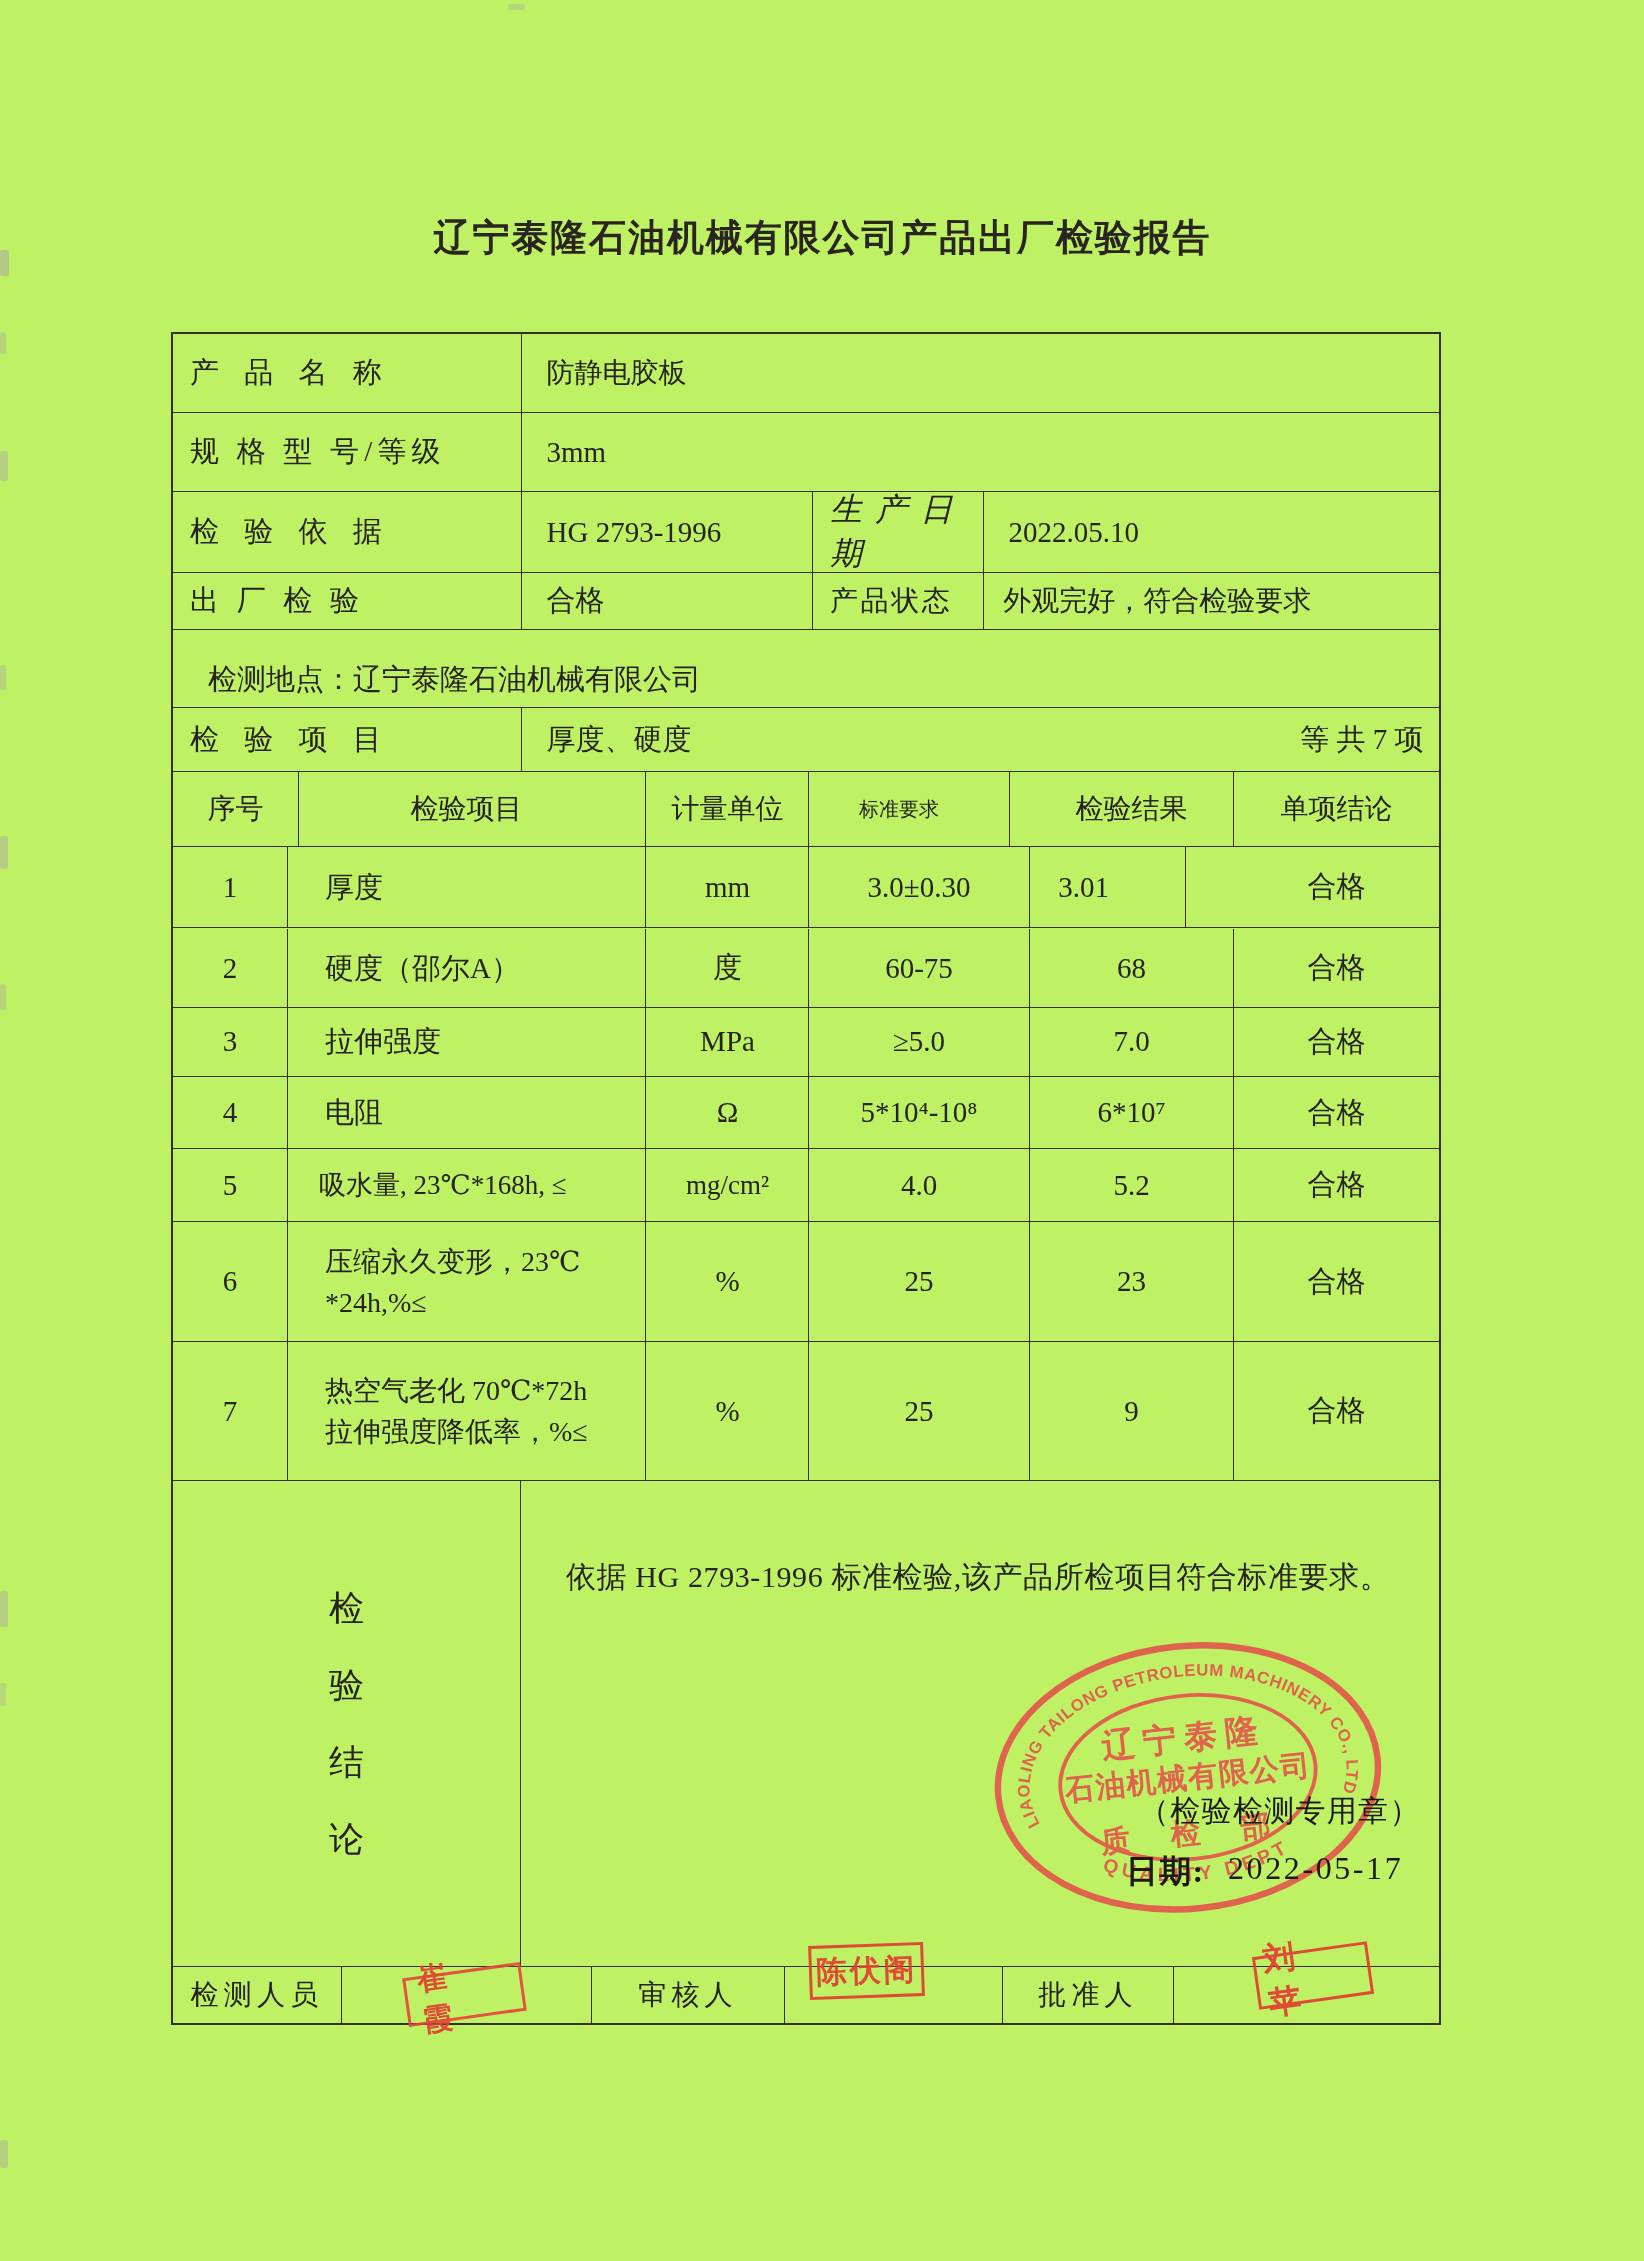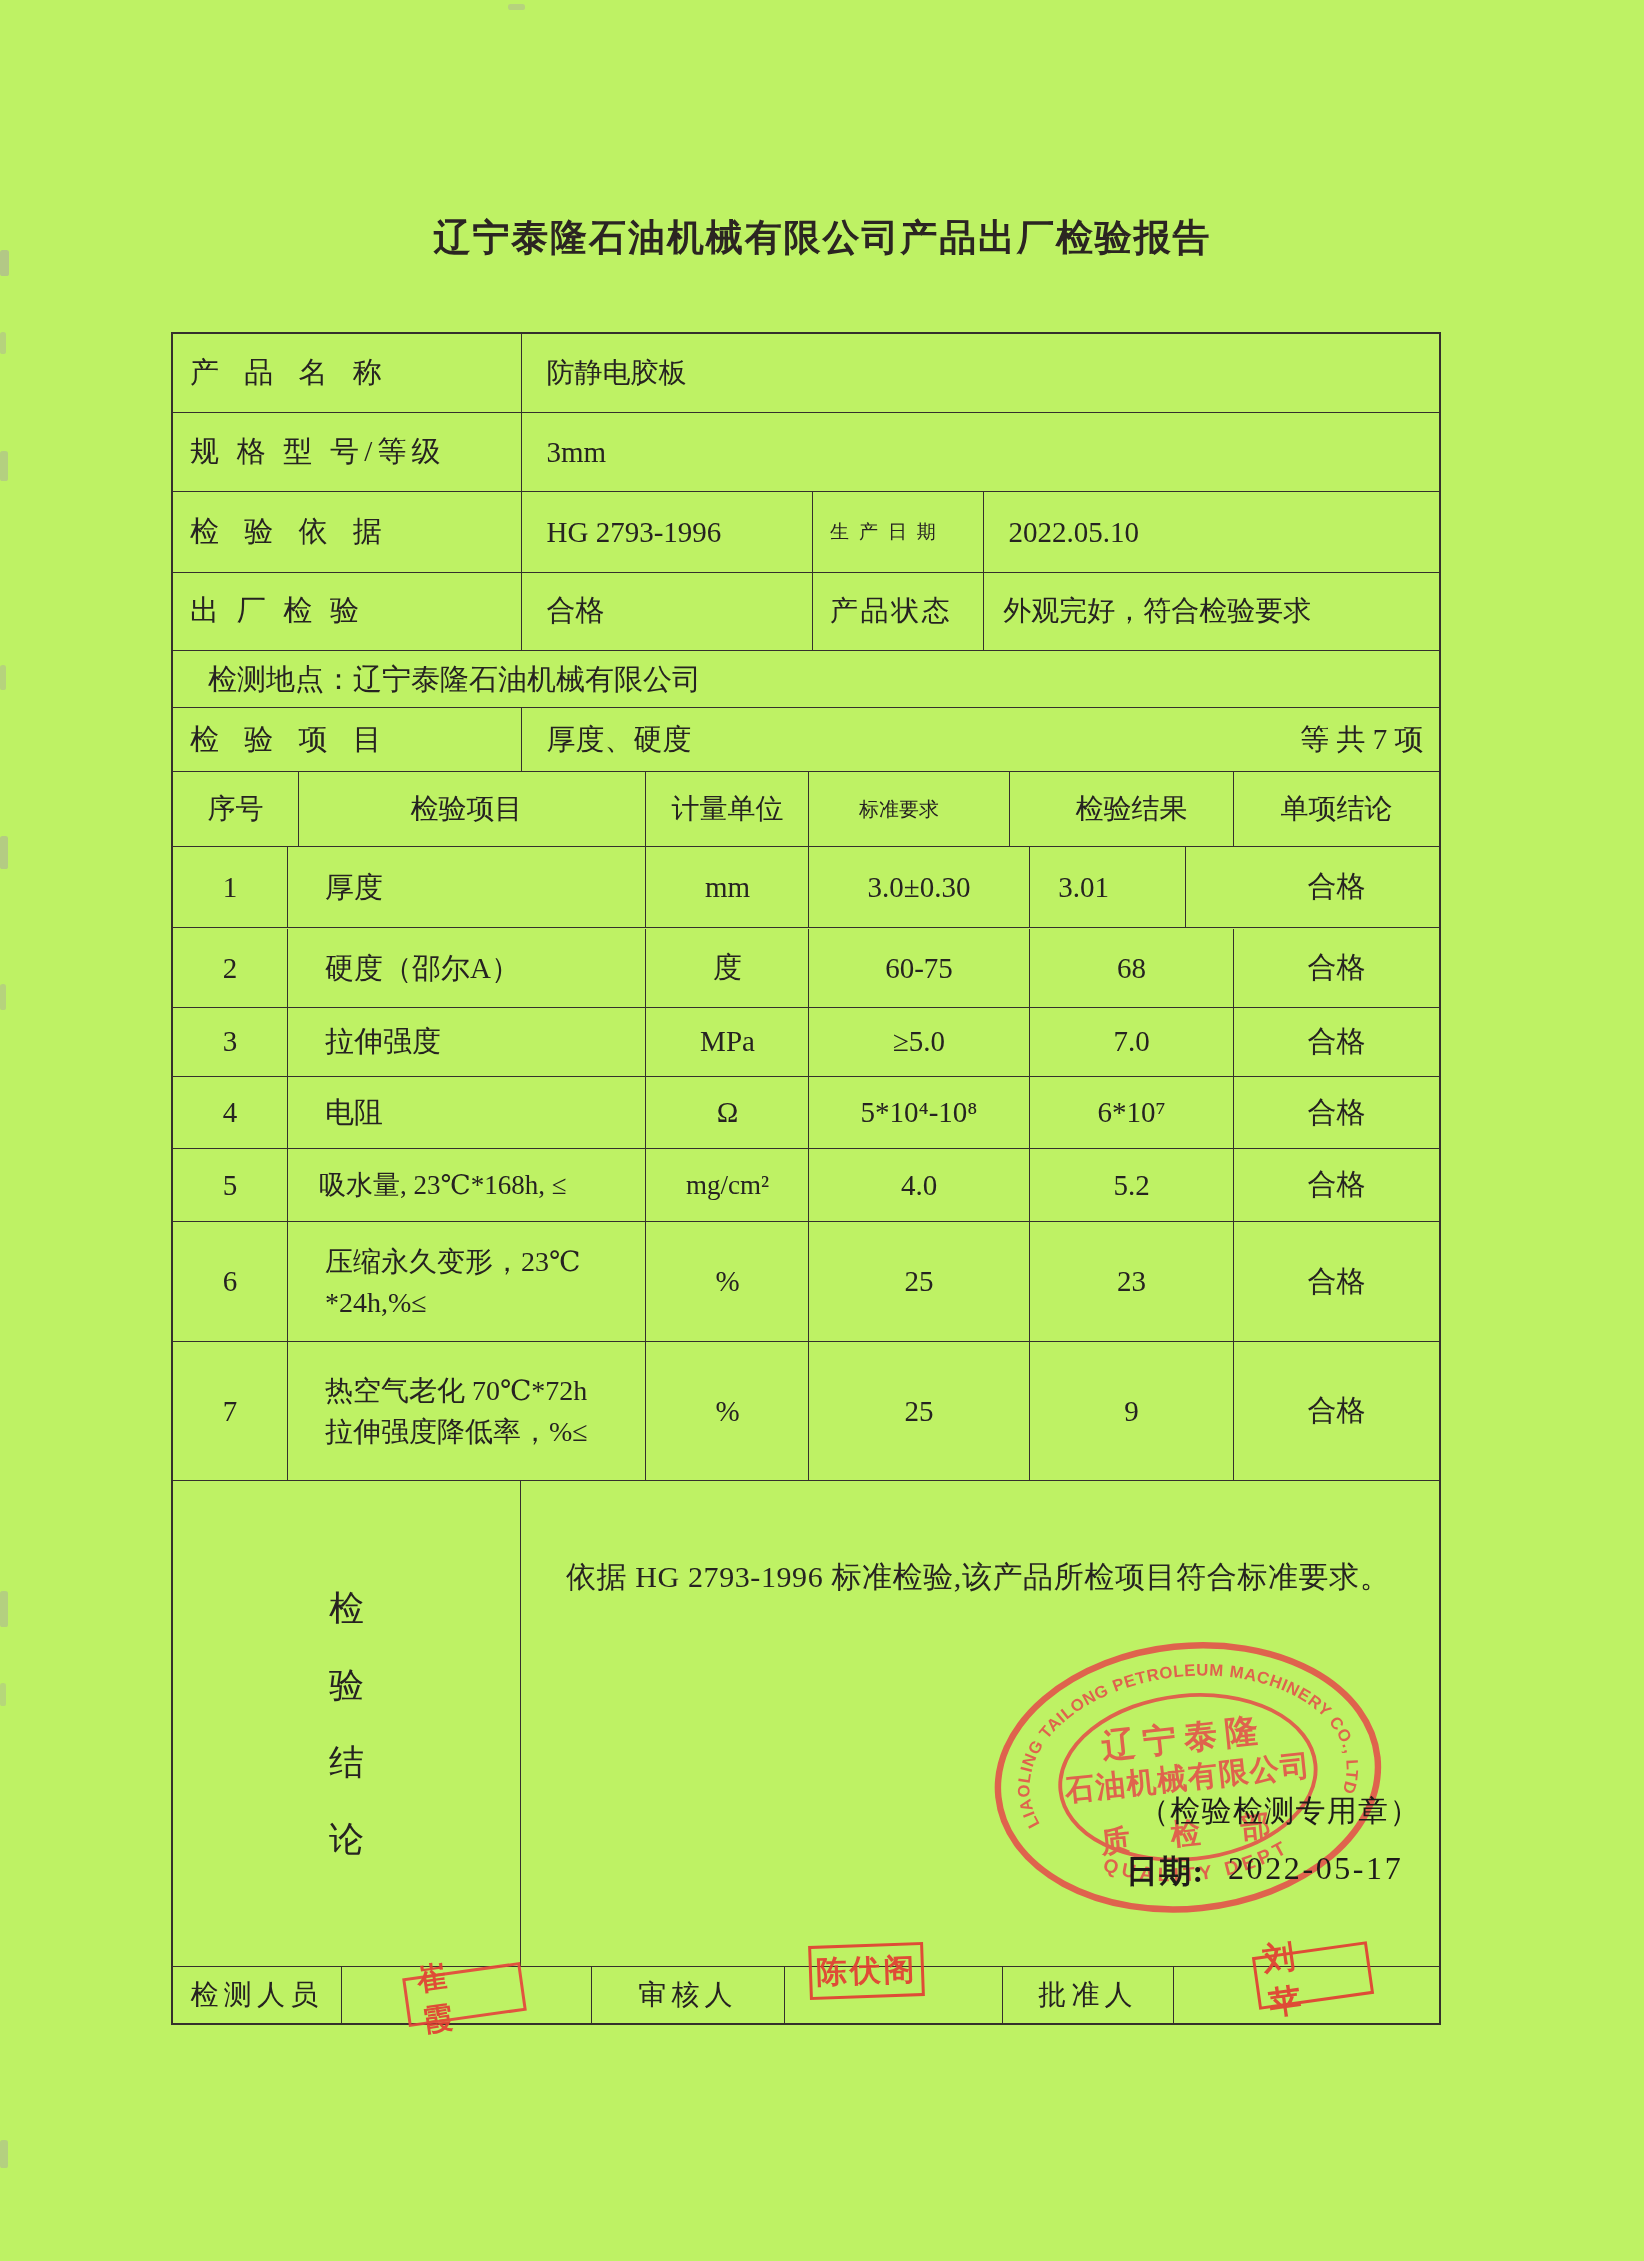--- a/index.html
+++ b/index.html
@@ -100,25 +100,25 @@
     </div>
 
     <div class="row" style="top:79px;height:79px;">
       <div class="cell lab" style="left:0;width:349px;letter-spacing:5.2px;">规 格 型 号/等级</div>
       <div class="cell val end" style="left:349px;width:917px;">3mm</div>
     </div>
 
     <div class="row" style="top:158px;height:81px;">
       <div class="cell lab" style="left:0;width:349px;">检 验 依 据</div>
       <div class="cell val" style="left:349px;width:291px;">HG 2793-1996</div>
-      <div class="cell lab2" style="left:640px;width:171px;font-size:19px;letter-spacing:2.6px;">生 产 日 期</div>
+      <div class="cell lab2" style="left:640px;width:171px;font-size:32px;letter-spacing:2.6px;font-style:italic;">生 产 日 期</div>
       <div class="cell val end" style="left:811px;width:455px;">2022.05.10</div>
     </div>
 
-    <div class="row" style="top:238px;height:79px;">
+    <div class="row" style="top:238px;height:58px;">
       <div class="cell lab" style="left:0;width:349px;letter-spacing:5.2px;">出 厂 检 验</div>
       <div class="cell val" style="left:349px;width:291px;">合格</div>
       <div class="cell lab2" style="left:640px;width:171px;font-size:28px;letter-spacing:2.6px;">产品状态</div>
       <div class="cell val end" style="left:811px;width:455px;padding-left:19.3px;font-size:28px;">外观完好，符合检验要求</div>
     </div>
 
     <div class="row" style="top:318px;height:56px;">
       <div class="cell end" style="left:0;width:1266px;padding-left:35px;">检测地点：辽宁泰隆石油机械有限公司</div>
     </div>
 

